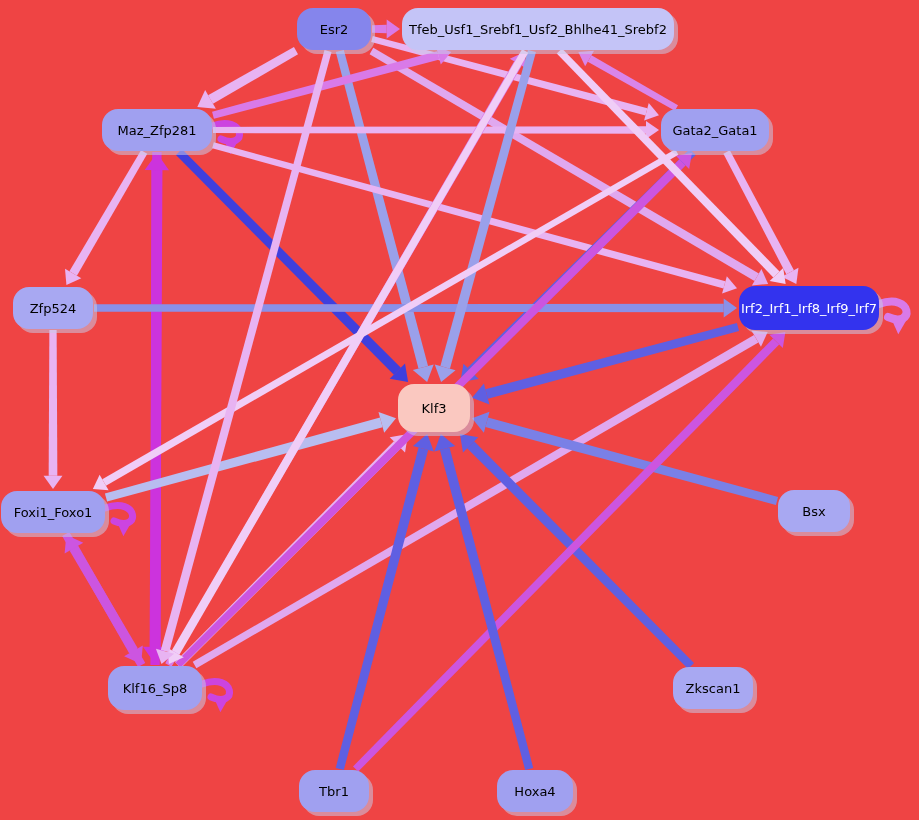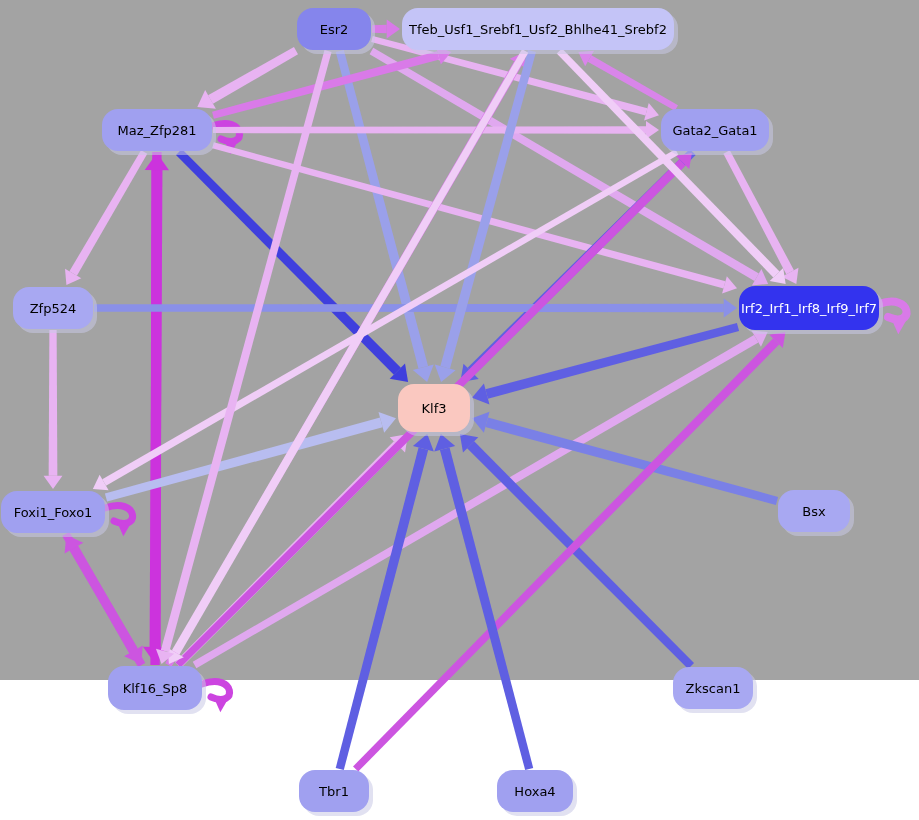--- a/index.html
+++ b/index.html
@@ -1,19 +1,19 @@
 <!DOCTYPE html>
 <html><head>
 <meta charset="utf-8">
 <title>Gene Regulatory Network</title>
 <style>
   html,body{margin:0;padding:0;background:#ffffff;}
   body{width:919px;height:820px;overflow:hidden;
        font-family:"DejaVu Sans","Liberation Sans",sans-serif;}
-  #graph{position:relative;width:919px;height:680px;background:#a3a3a3;}
+  #graph{position:relative;width:919px;height:820px;background:#ef4444;}
   svg#net{position:absolute;left:0;top:0;width:919px;height:820px;}
   .node-label{
     font-family:"DejaVu Sans","Liberation Sans",sans-serif;
     font-size:13px;
     dominant-baseline:central;
     text-anchor:middle;
     pointer-events:none;
   }
   .node-rect{ stroke-width:0; }
   .node-shadow{ fill:#c9c9e6; opacity:.55; }

